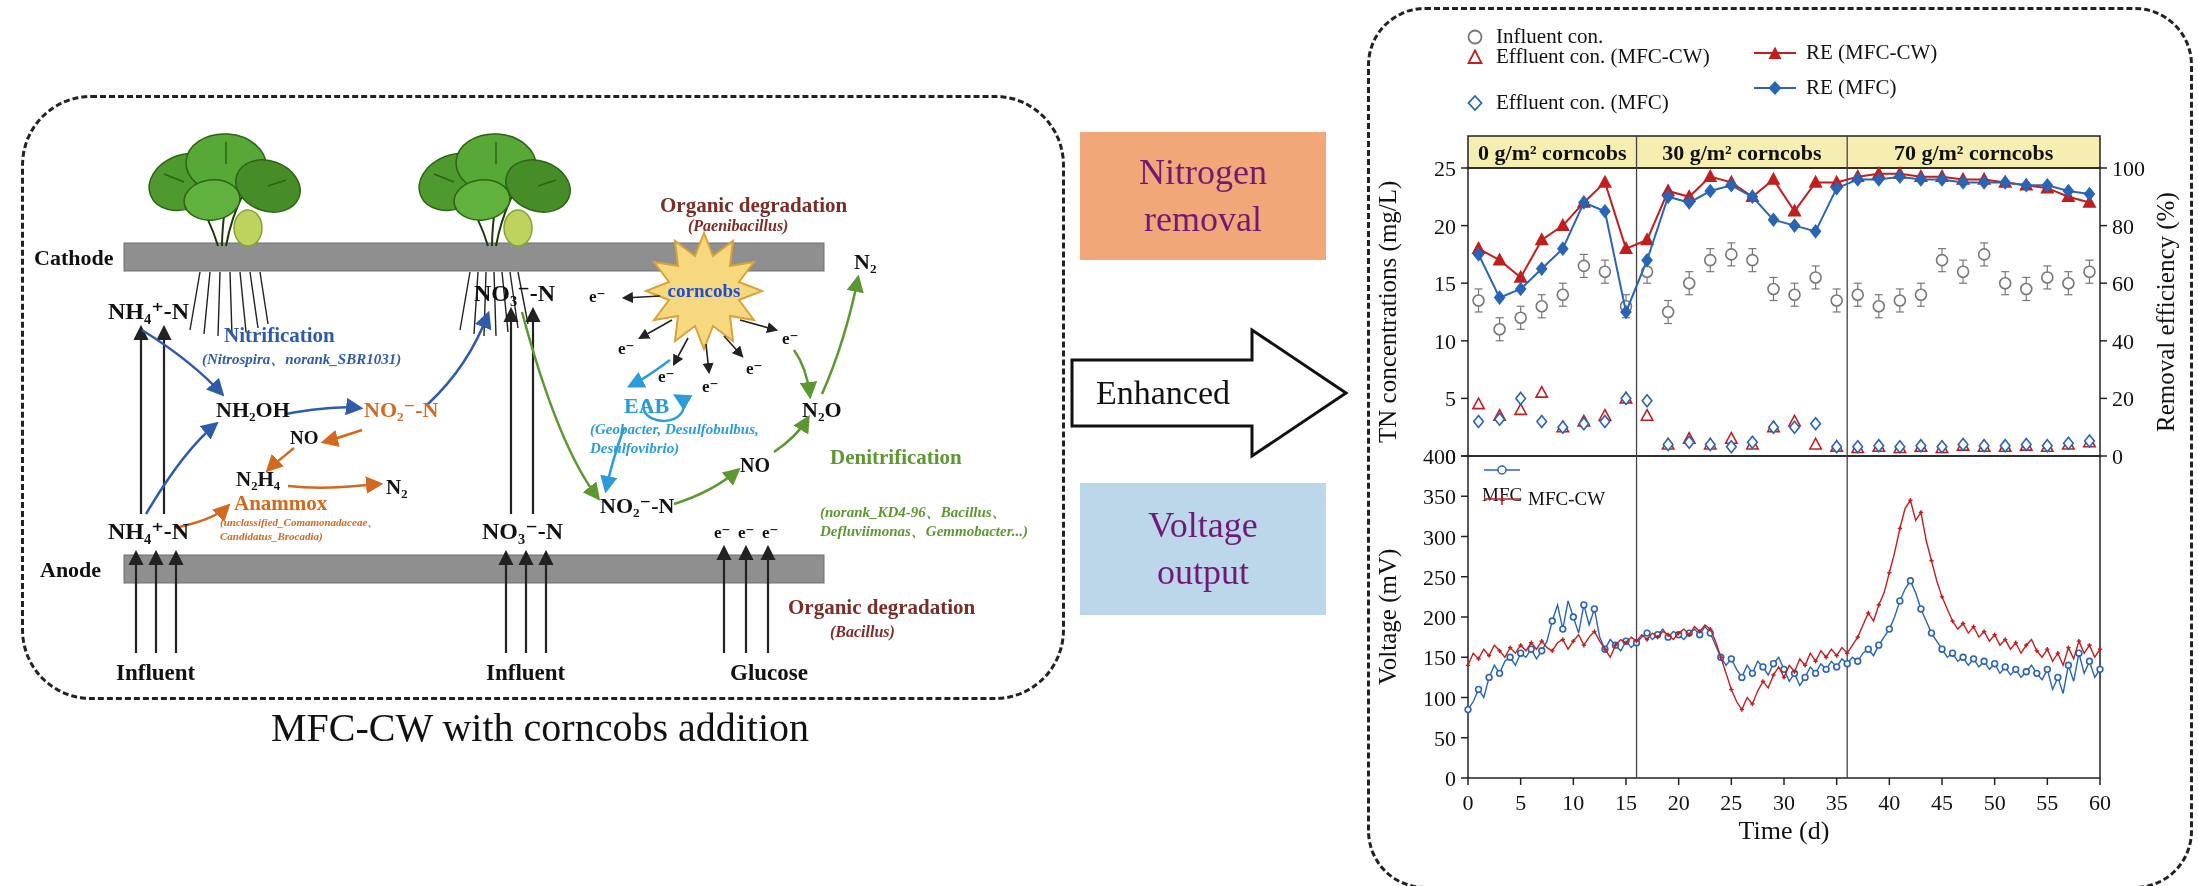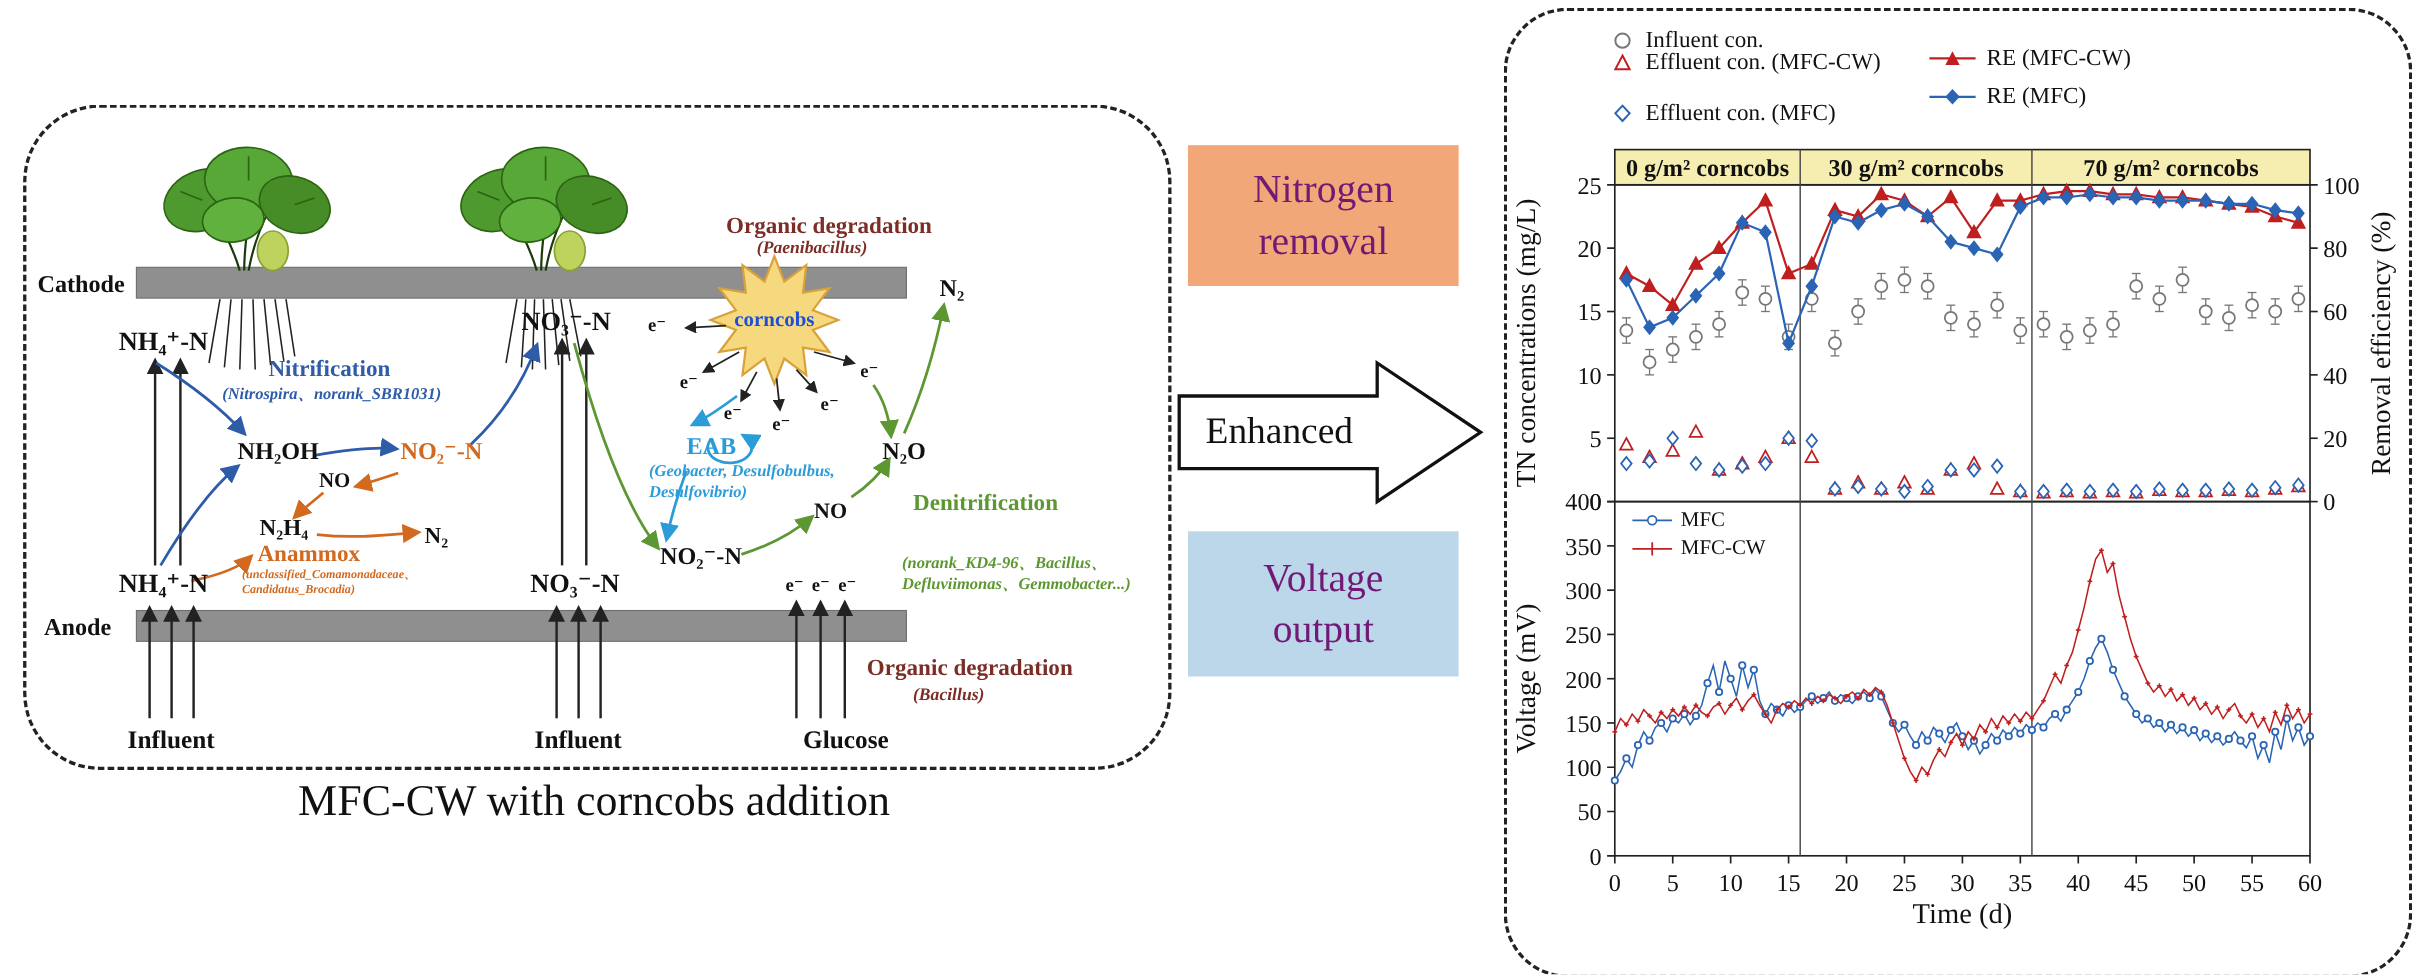--- a/index.html
+++ b/index.html
@@ -145,21 +145,21 @@
       <g stroke="#2b9cd8" stroke-width="2.5" fill="none">
         <path d="M646,262 C630,274 618,282 606,288" marker-end="url(#mk-c)"></path>
         <path d="M600,330 C592,352 586,372 582,392" marker-end="url(#mk-c)"></path>
         <path d="M622,302 A20,14 0 1 0 652,298" marker-end="url(#mk-c)"></path>
       </g>
     </svg>
 
     <div class="lbl" style="left:10px;top:148px;">Cathode</div>
     <div class="lbl" style="left:16px;top:460px;">Anode</div>
     <div class="lbl" style="left:84px;top:200px;font-size:24px;">NH₄⁺-N</div>
-    <div class="lbl c-blue" style="left:200px;top:226px;font-size:21px;margin-left:20px;">Nitrification</div>
+    <div class="lbl c-blue" style="left:200px;top:226px;font-size:21px;">Nitrification</div>
     <div class="lbl sm c-blue" style="left:178px;top:252px;">(Nitrospira、norank_SBR1031)</div>
     <div class="lbl" style="left:192px;top:300px;">NH₂OH</div>
     <div class="lbl" style="left:266px;top:330px;font-size:19px;">NO</div>
     <div class="lbl c-orange" style="left:340px;top:300px;">NO₂⁻-N</div>
     <div class="lbl" style="left:212px;top:370px;font-size:21px;">N₂H₄</div>
     <div class="lbl" style="left:362px;top:378px;font-size:21px;">N₂</div>
     <div class="lbl c-orange" style="left:210px;top:394px;font-size:21px;">Anammox</div>
     <div class="lbl sm c-orange" style="left:196px;top:418px;font-size:11px;">(unclassified_Comamonadaceae、
 Candidatus_Brocadia)</div>
     <div class="lbl" style="left:84px;top:420px;font-size:24px;">NH₄⁺-N</div>
@@ -744,21 +744,21 @@
           <path d="M23,3 L29.5,10 L23,17 L16.5,10 Z" fill="#2a64b4"></path>
         </svg>
       <span>RE (MFC)</span>
     </div>
 
     <div class="vlabel" style="left:4px;top:158px;height:288px;">TN concentrations (mg/L)</div>
     <div class="vlabel" style="left:782px;top:158px;height:288px;">Removal efficiency (%)</div>
     <div class="vlabel" style="left:4px;top:446px;height:322px;">Voltage (mV)</div>
     <div class="xlabel">Time (d)</div>
 
-    <div class="ilg" style="left:112px;top:452px;">
+    <div class="ilg" style="left:112px;top:452px;flex-direction:column;">
       <svg width="40" height="16">
           <line x1="2" y1="8" x2="38" y2="8" stroke="#2a64b4" stroke-width="1.6"></line>
           <circle cx="20" cy="8" r="4" fill="#fff" stroke="#2a64b4" stroke-width="1.5"></circle>
         </svg>
       <span>MFC</span>
     </div>
     <div class="ilg" style="left:112px;top:478px;">
       <svg width="40" height="16">
           <line x1="2" y1="8" x2="38" y2="8" stroke="#c01f1f" stroke-width="1.6"></line>
           <line x1="20" y1="2" x2="20" y2="14" stroke="#c01f1f" stroke-width="1.6"></line>

